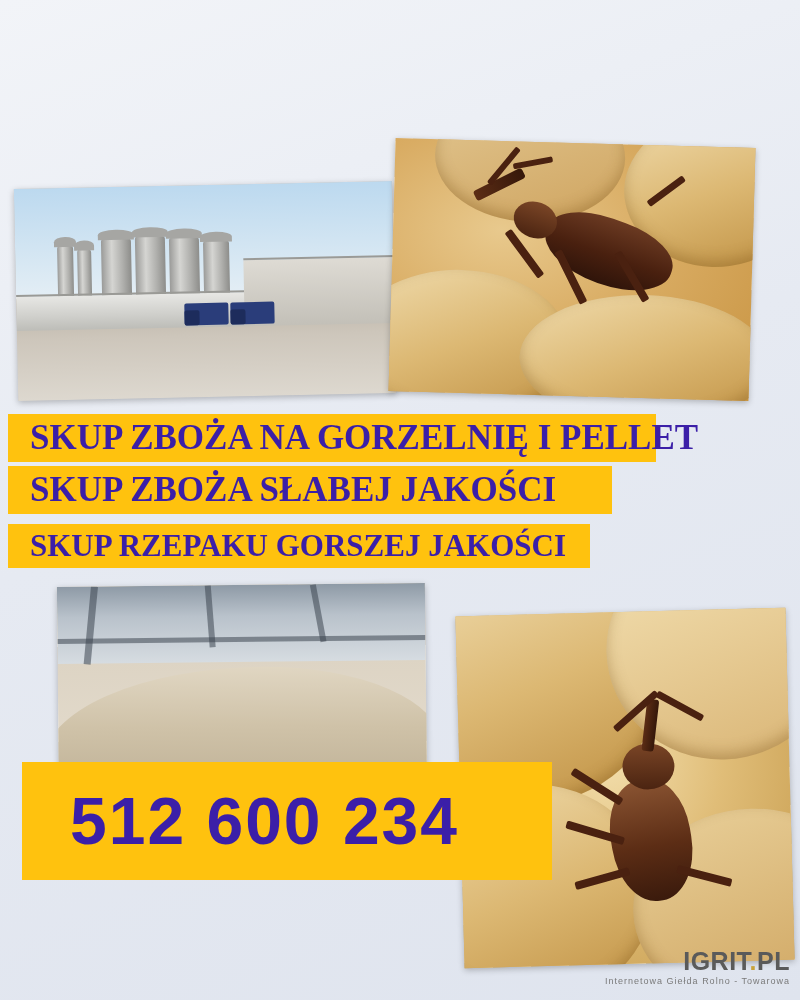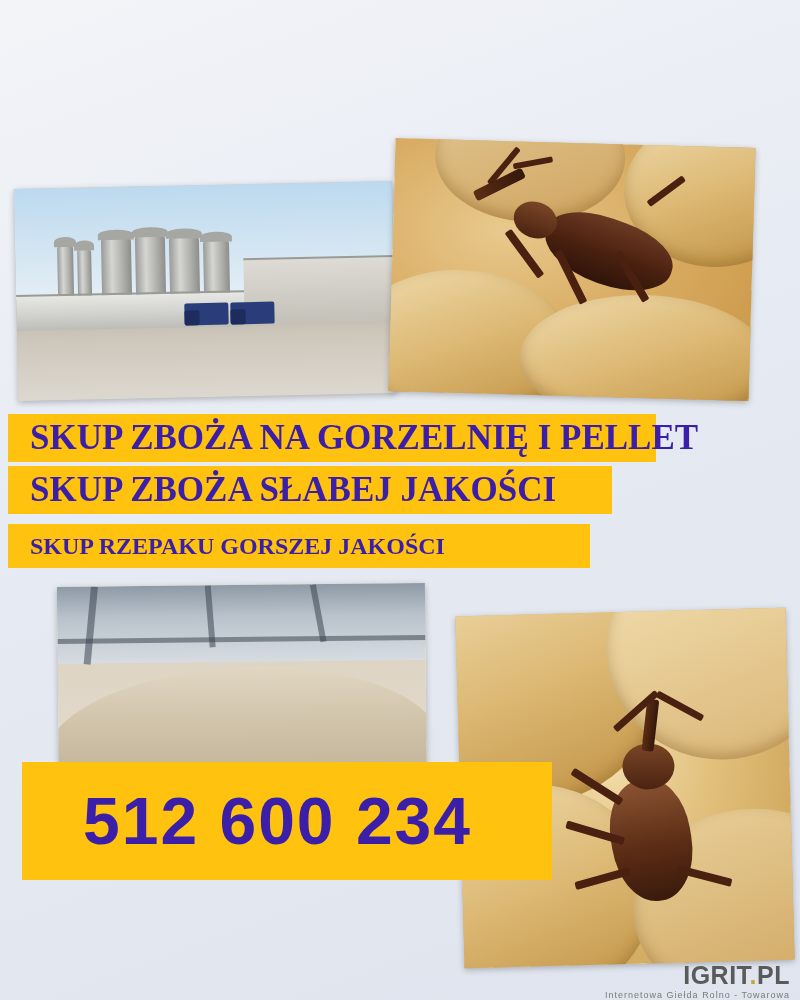--- a/index.html
+++ b/index.html
@@ -192,48 +192,48 @@
     font-family: "Liberation Serif", serif;
     font-weight: bold;
     color: #3b1fa8;
     white-space: nowrap;
   }
   .band-1 { left: 8px; top: 414px; width: 648px; height: 48px; }
   .band-1 span { font-size: 35px; }
   .band-2 { left: 8px; top: 466px; width: 604px; height: 48px; }
   .band-2 span { font-size: 35px; }
   .band-3 { left: 8px; top: 524px; width: 582px; height: 44px; }
-  .band-3 span { font-size: 24px; }
+  .band-3 span { font-size: 31px; }
 
   
   .phone-band {
     position: absolute;
     left: 22px;
     top: 762px;
     width: 530px;
     height: 118px;
     background: #ffc20e;
     display: flex;
     align-items: center;
-    padding-left: 61px;
+    padding-left: 48px;
     box-sizing: border-box;
   }
   .phone-band span {
     font-family: "Liberation Sans", sans-serif;
     font-weight: bold;
     font-size: 66px;
     color: #3b1fa8;
     letter-spacing: 2px;
   }
 
   
   .watermark {
     position: absolute;
     right: 10px;
-    bottom: 0;
+    bottom: 14px;
     text-align: right;
     line-height: 1;
   }
   .watermark .wm-main {
     font-family: "Liberation Sans", sans-serif;
     font-weight: bold;
     font-size: 25px;
     color: #5a5a5a;
     letter-spacing: 0.5px;
   }

